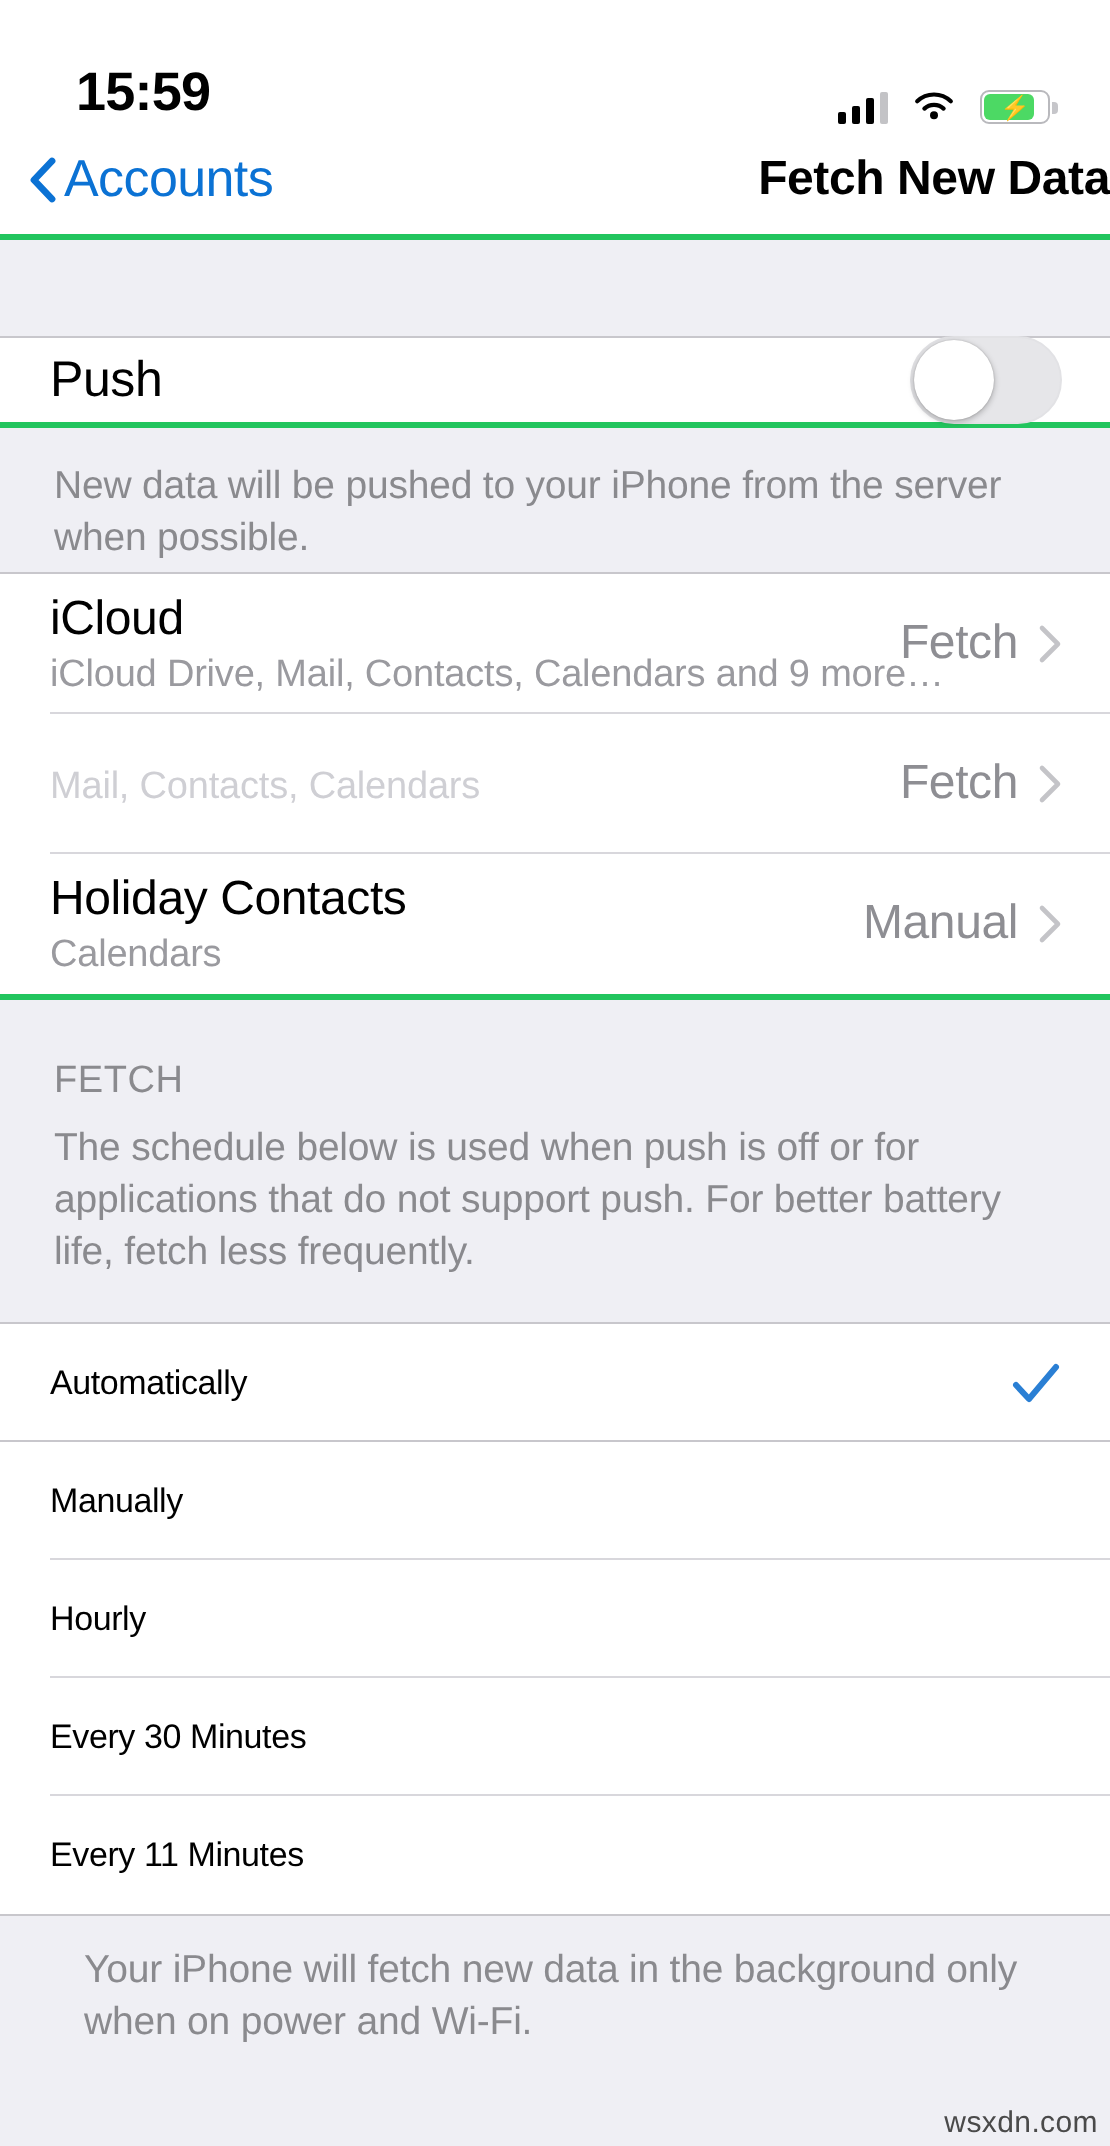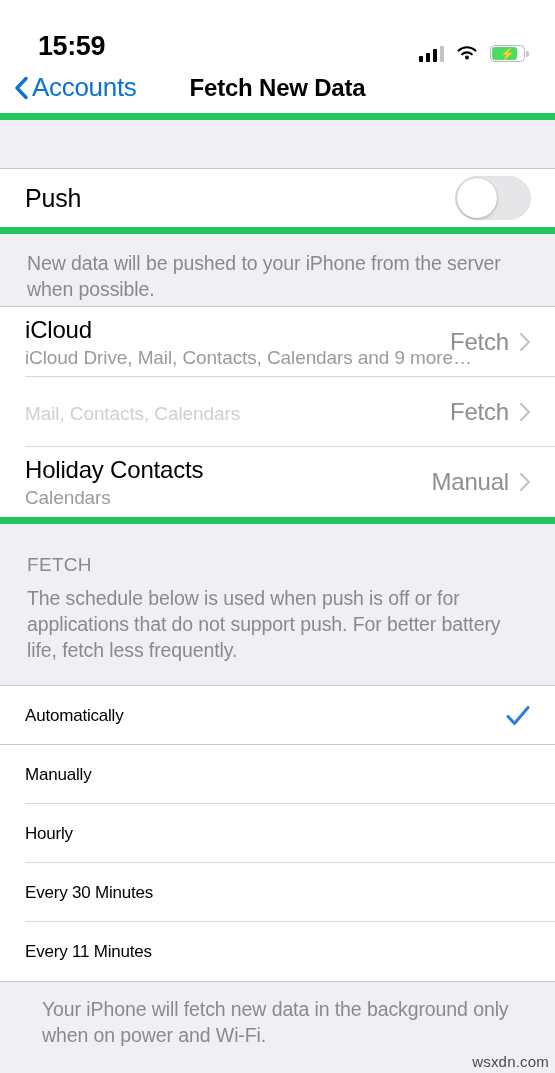--- a/index.html
+++ b/index.html
@@ -53,45 +53,45 @@
     height:58px; background:#ffffff; position:relative;
     display:flex; align-items:center;
   }
   .back {
     display:flex; align-items:center; gap:4px;
     padding-left:14px; cursor:pointer;
   }
   .back .chev { width:14px; height:24px; position:relative; flex:0 0 auto; }
   .back .label { font-size:26px; color:#0b72d4; letter-spacing:-0.3px; }
   .nav-title {
-    position:absolute; left:0; right:0; text-align:center;
+    position:absolute; left:0; right:0; text-align:right;
     font-size:24px; font-weight:700; color:#000; letter-spacing:-0.2px;
     pointer-events:none;
   }
 
   
   .gap { background:#EFEFF4; }
   .hairline-top { border-top:1px solid #c8c7cc; }
-  .hairline-bot { border-bottom:7px solid #22c55e; }
+  .hairline-bot { border-bottom:3px solid #22c55e; }
   .group { background:#ffffff; }
   .row {
     position:relative; display:flex; align-items:center;
     padding:0 24px 0 25px; background:#fff;
   }
   .sep-inset::after {
     content:""; position:absolute; left:25px; right:0; bottom:0;
     height:1px; background:#d8d7dc;
   }
   .sep-full::after {
     content:""; position:absolute; left:0; right:0; bottom:0;
     height:1px; background:#c8c7cc;
   }
 
   
-  .push-row { height:58px; justify-content:space-between; }
+  .push-row { height:42px; justify-content:space-between; }
   .push-label { font-size:25px; color:#000; letter-spacing:-0.2px; }
   .switch {
     width:76px; height:44px; border-radius:22px;
     background:#e6e6e9; position:relative; flex:0 0 auto;
     border:1px solid #e2e2e5; cursor:pointer;
   }
   .switch .knob {
     position:absolute; top:1px; left:1px; width:40px; height:40px;
     border-radius:50%; background:#fff;
     box-shadow:0 1px 3px rgba(0,0,0,.28), 0 0 1px rgba(0,0,0,.18);

